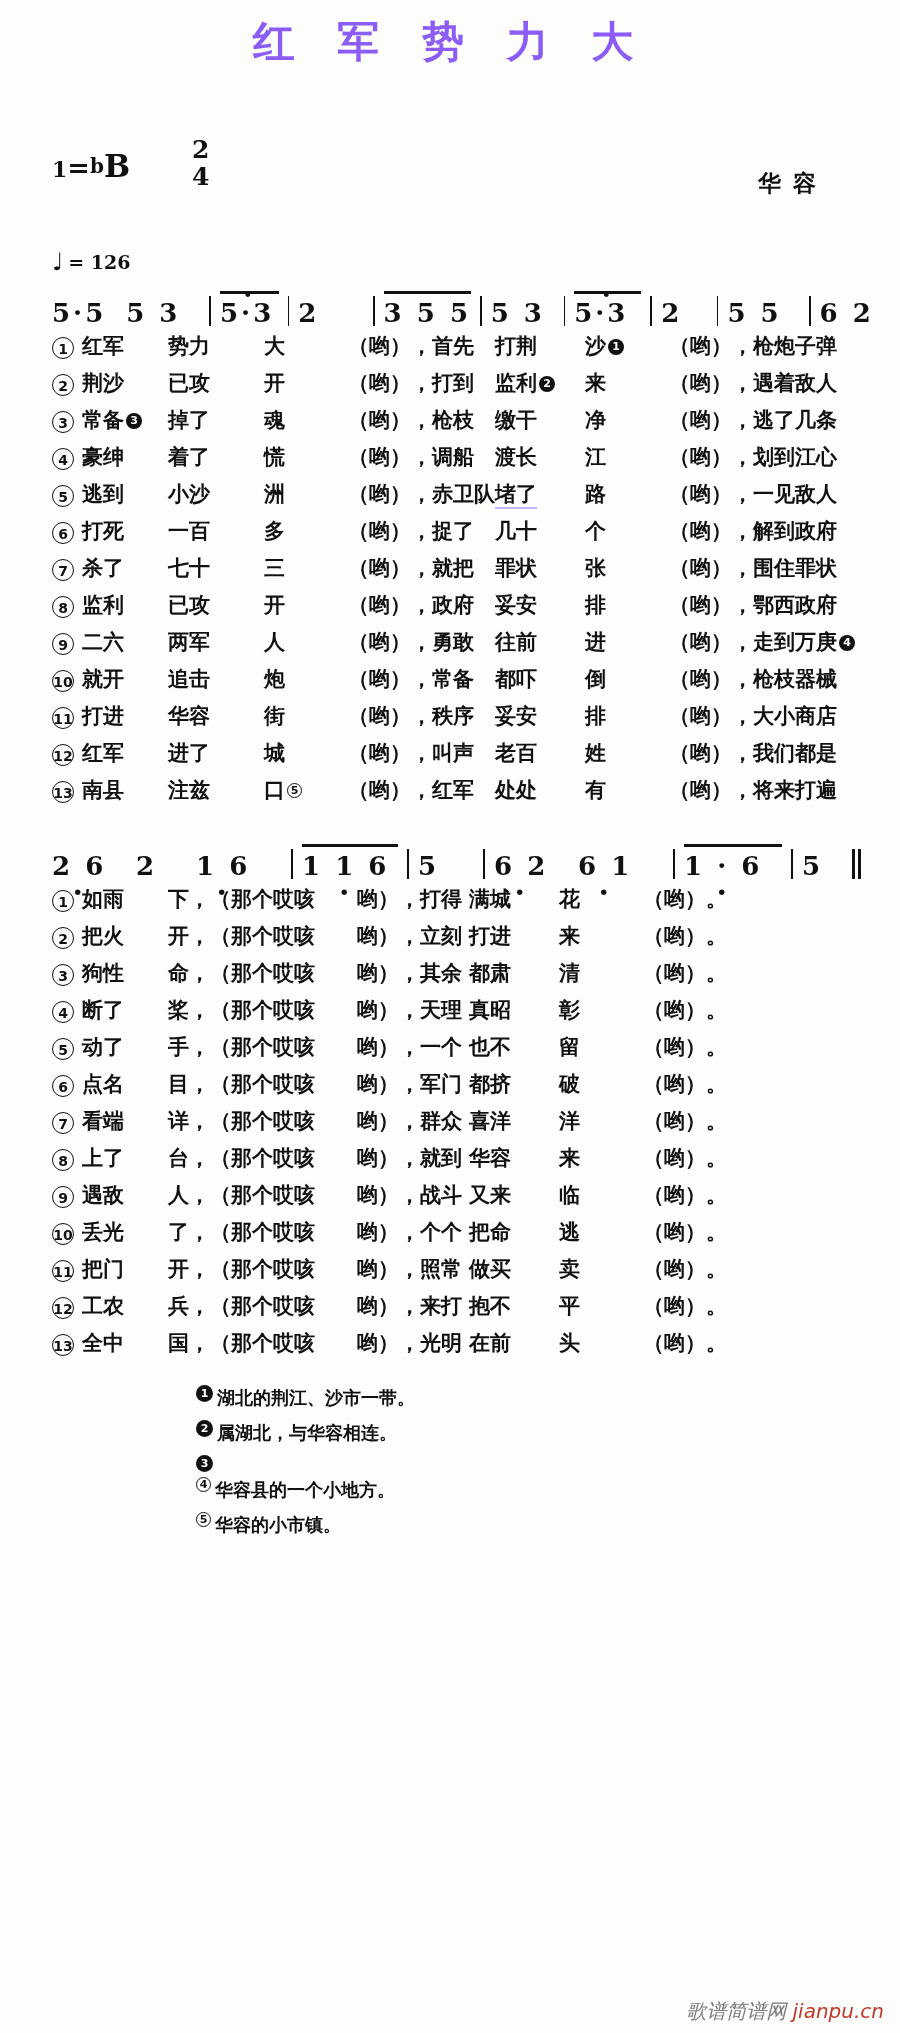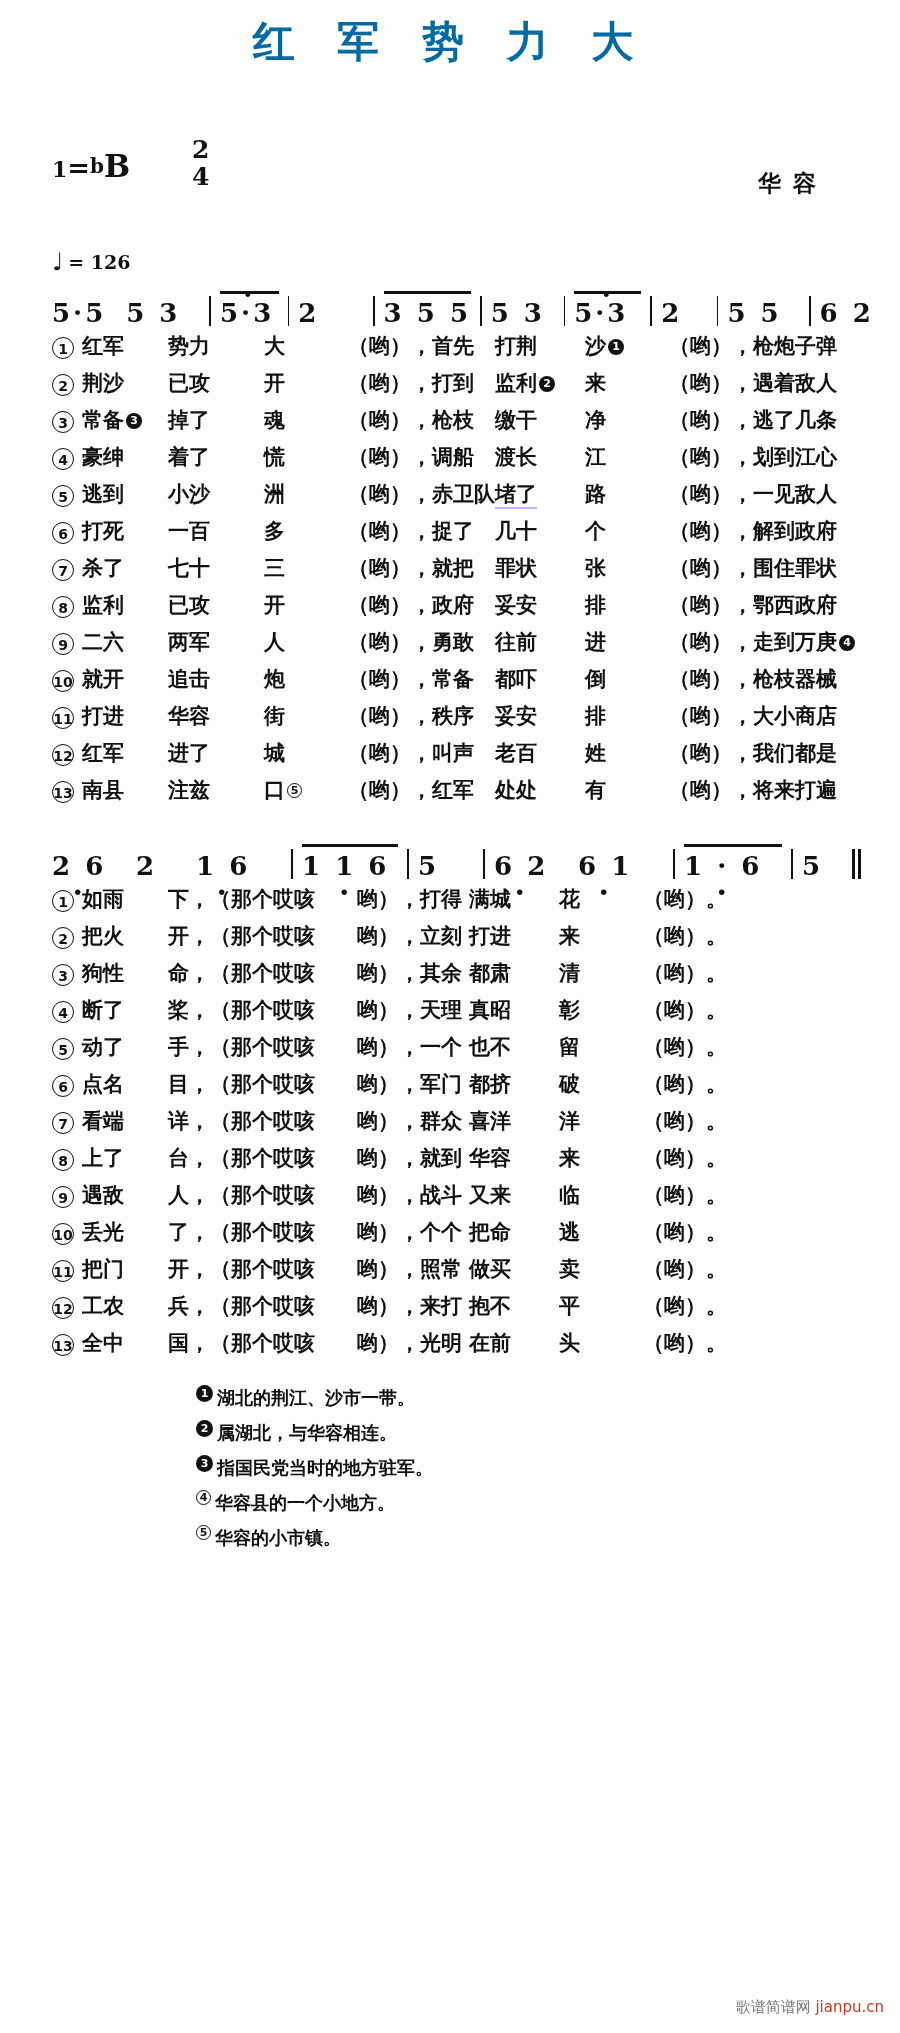--- a/index.html
+++ b/index.html
@@ -15,21 +15,21 @@
   .page { position:relative; width:900px; height:2033px; }
 
   
   .title {
     text-align:center;
     font-family:"DejaVu Serif", serif;
     font-weight:bold;
     font-size:42px;
     letter-spacing:14px;
     padding-top:14px;
-    color:#0369a1;
+    color:#8b5cf6;
   }
 
   
   .headrow {
     position:relative;
     height:118px;
     margin-top:52px;
   }
   .keysig {
     position:absolute; left:52px; top:26px;
@@ -193,24 +193,25 @@
     margin-top:5px;flex:none;
   }
   .notes .bullet.hollow{
     background:#fff;color:#111;border:1.5px solid #111;
     width:15px;height:15px;line-height:13px;
   }
 
   
   .footer {
     position:absolute;
-    right:16px; bottom:16px;
+    right:16px; bottom:8px;
     font-family:"DejaVu Sans", sans-serif;
-    font-size:15px;
+    font-size:20px;
     color:#7a7a7a;
+    font-style:italic;
   }
   .footer .red { color:#c0392b; }
 
   .sep { height:6px; }
 </style>
 </head>
 <body>
 
 <div class="page">
 
@@ -607,21 +608,20 @@
     <div class="nline">
       <span class="bullet">1</span>
       <span>湖北的荆江、沙市一带。</span>
     </div>
     <div class="nline">
       <span class="bullet">2</span>
       <span>属湖北，与华容相连。</span>
     </div>
     <div class="nline">
       <span class="bullet">3</span>
-      <span>指国民党当时的地方驻军。</span>
     </div>
     <div class="nline">
       <span class="bullet hollow">4</span>
       <span>华容县的一个小地方。</span>
     </div>
     <div class="nline">
       <span class="bullet hollow">5</span>
       <span>华容的小市镇。</span>
     </div>
   </div>

